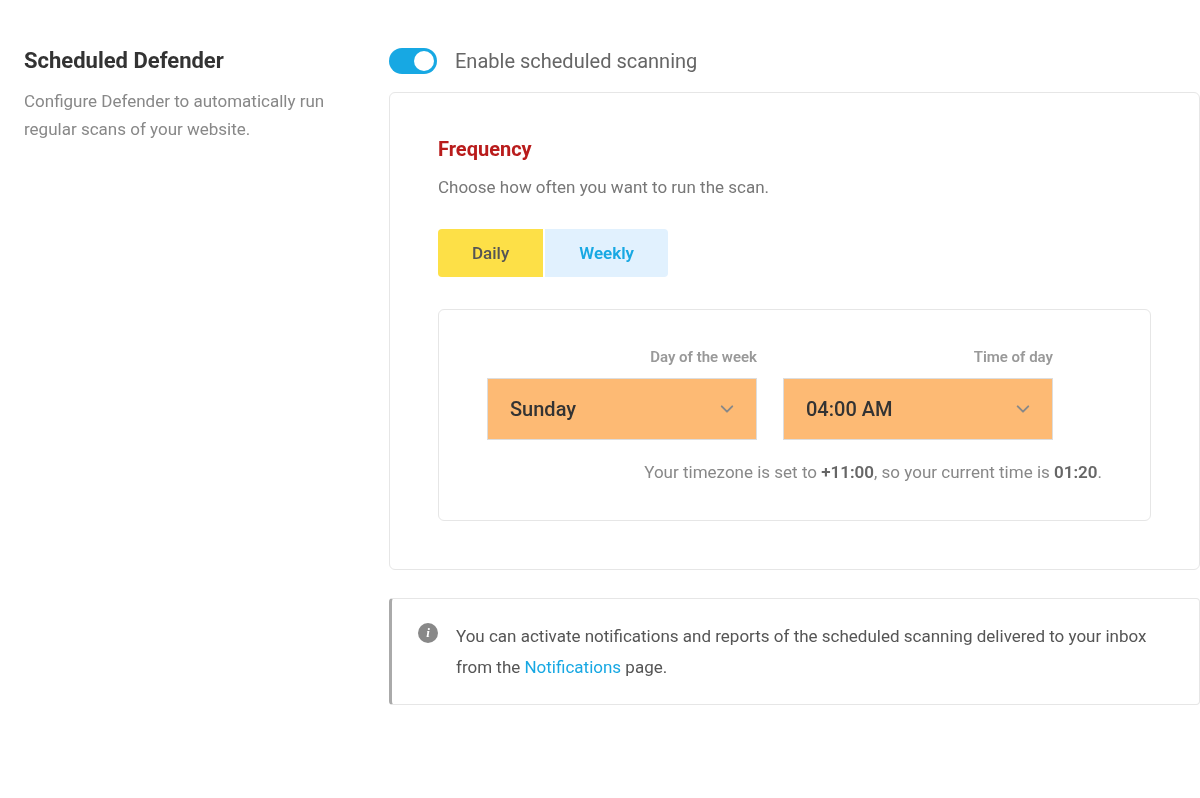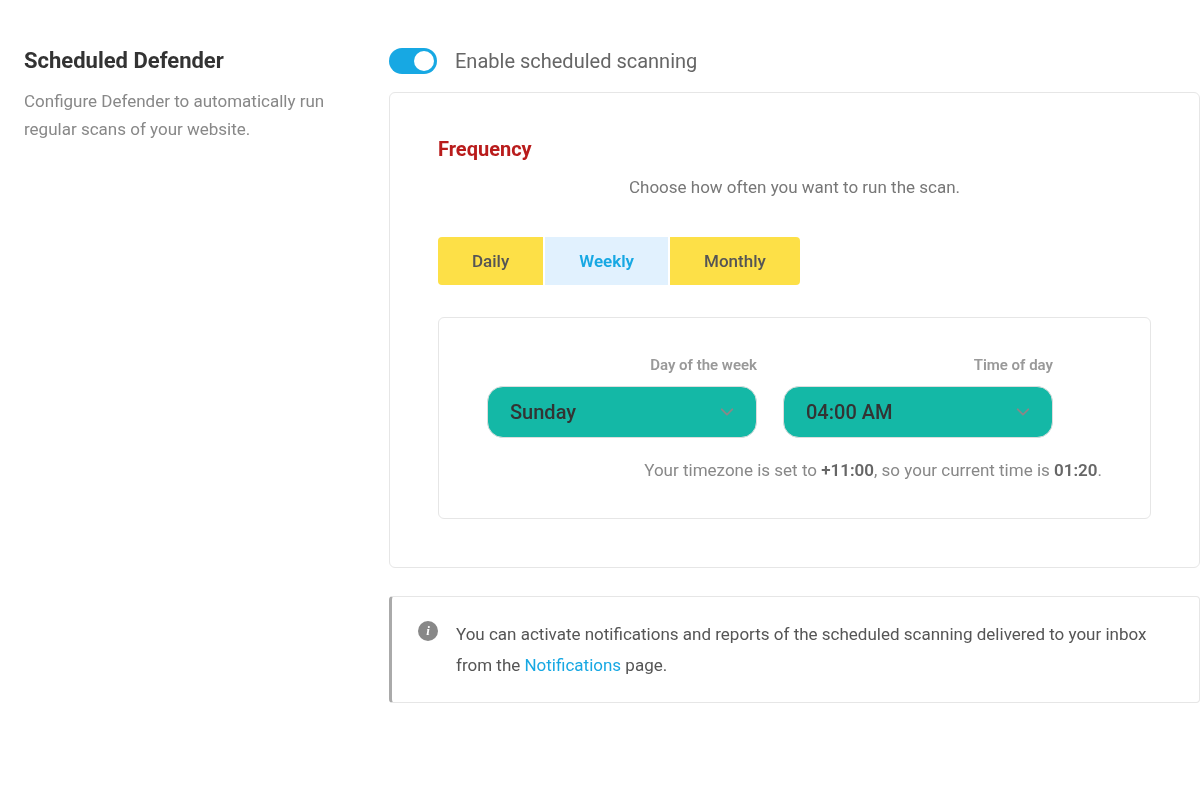--- a/index.html
+++ b/index.html
@@ -68,22 +68,21 @@
     }
     .card h3 {
       font-size: 20px;
       font-weight: 700;
       color: #b91c1c;
       margin-bottom: 16px;
     }
     .card-sub {
       color: #777;
       font-size: 17px;
-      margin-bottom: 40px;
-      text-align: center;
+      margin-bottom: 32px;
     }
     .tabs {
       display: flex;
       margin-bottom: 32px;
     }
     .tab {
       padding: 14px 34px;
       background: #fde047;
       color: #555;
       font-size: 17px;
@@ -113,29 +112,29 @@
     }
     .field { }
     .field-label {
       color: #999;
       font-size: 15px;
       font-weight: 600;
       margin-bottom: 12px;
     }
     .select {
       width: 270px;
-      height: 52px;
+      height: 62px;
       border: 1px solid #ddd;
-      border-radius: 16px;
+      border-radius: 0;
       display: flex;
       align-items: center;
       justify-content: space-between;
       padding: 0 22px;
       cursor: pointer;
-      background: #14b8a6;
+      background: #fdba74;
     }
     .select-value {
       font-size: 20px;
       color: #333;
       font-weight: 500;
     }
     .chevron-icon {
       width: 14px; height: 14px;
     }
     .chevron-icon svg { display:block; }
@@ -193,21 +192,20 @@
       <span class="toggle-label">Enable scheduled scanning</span>
     </div>
 
     <div class="card">
       <h3>Frequency</h3>
       <p class="card-sub">Choose how often you want to run the scan.</p>
 
       <div class="tabs">
         <div class="tab">Daily</div>
         <div class="tab active">Weekly</div>
-        <div class="tab">Monthly</div>
       </div>
 
       <div class="inner-card">
         <div class="fields">
           <div class="field">
             <div class="field-label">Day of the week</div>
             <div class="select">
               <span class="select-value">Sunday</span>
               <span class="chevron-icon">
                 <svg viewBox="0 0 16 16" width="14" height="14">

